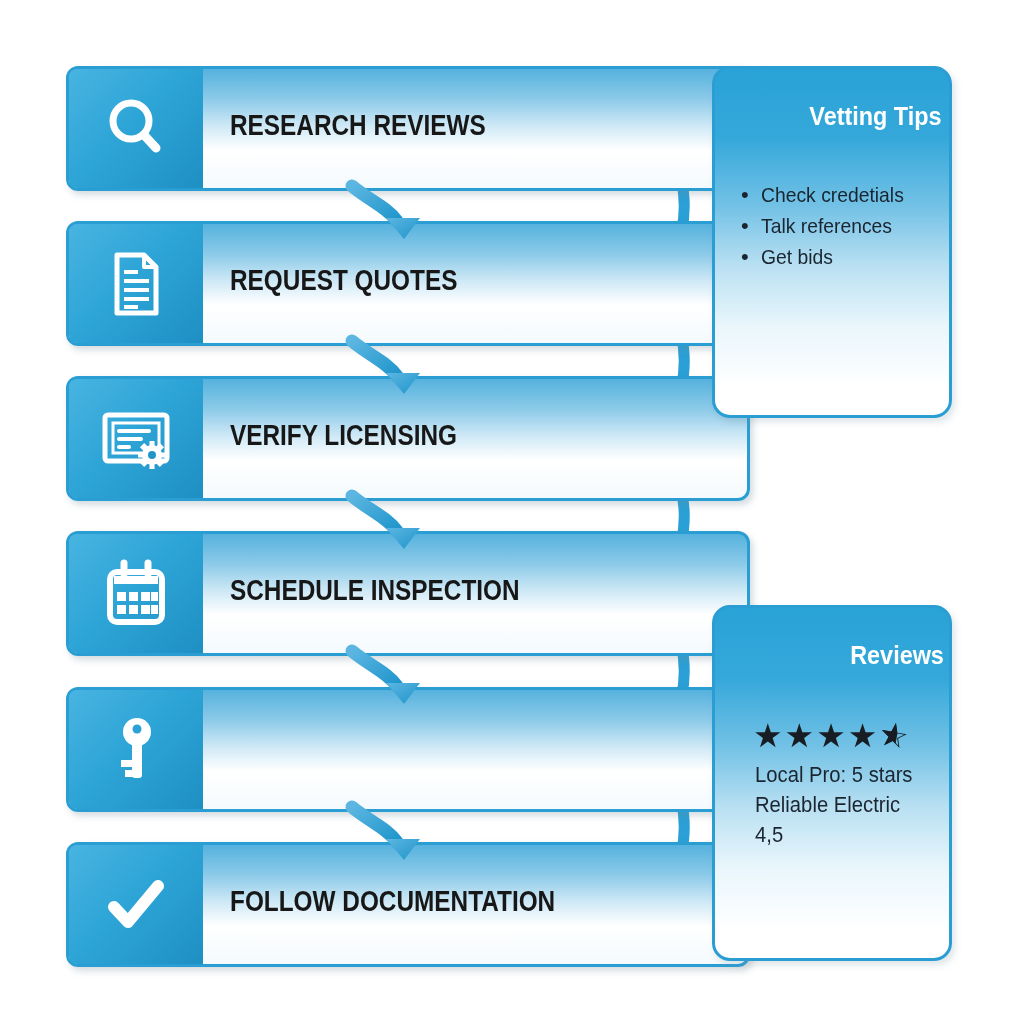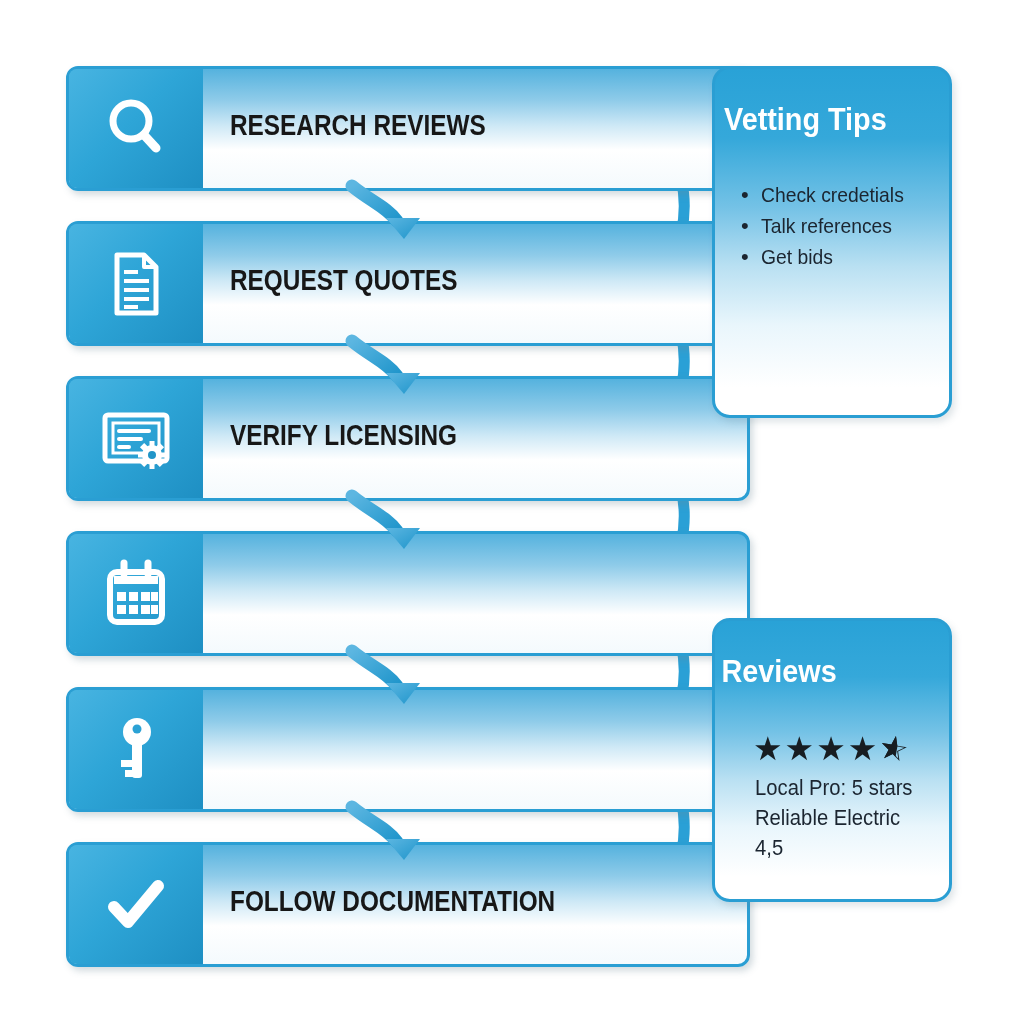--- a/index.html
+++ b/index.html
@@ -40,24 +40,24 @@
   }
 
   
   .panel{
     position:absolute;left:712px;width:240px;box-sizing:border-box;z-index:1;
     border:3px solid var(--border-blue);border-radius:18px;
     background:linear-gradient(180deg,#29a2d7 0%,#35a8da 20%,#74c2e6 40%,#b9e0f2 57%,#e9f6fc 74%,#ffffff 92%);
     box-shadow:3px 4px 7px rgba(110,135,150,0.22);
   }
   .panel-tips{top:66px;height:352px;}
-  .panel-reviews{top:618px;height:284px;}
+  .panel-reviews{top:605px;height:356px;}
   .panel-title{
-    position:absolute;top:32px;left:0;width:100%;text-align:left;
-    color:var(--white);font-size:32px;font-weight:700;
+    position:absolute;top:32px;left:0;width:100%;text-align:right;
+    color:var(--white);font-size:26px;font-weight:700;
   }
   .panel-title span{display:inline-block;transform:scaleX(0.9);transform-origin:center;}
   .tip-items{position:absolute;top:110px;left:26px;right:10px;}
   .tip-item{
     display:flex;align-items:baseline;font-size:21px;line-height:31px;
     color:var(--panel-text);font-weight:500;
   }
   .tip-item .bullet{width:20px;font-size:22px;}
   .tip-item .tip-text{transform:scaleX(0.92);transform-origin:left center;white-space:nowrap;}
 
@@ -164,20 +164,23 @@
           <rect x="29" y="36" width="9" height="9"></rect>
           <rect x="41" y="36" width="9" height="9"></rect>
           <rect x="51" y="36" width="7" height="9"></rect>
           <rect x="17" y="49" width="9" height="9"></rect>
           <rect x="29" y="49" width="9" height="9"></rect>
           <rect x="41" y="49" width="9" height="9"></rect>
           <rect x="51" y="49" width="7" height="9"></rect>
         </g>
       </svg>
     </div>
+    <div class="step-label">
+        <span>SCHEDULE INSPECTION</span>
+      </div>
   </div>
 
   <div class="step" style="top:687px">
     <div class="icon-panel">
       <svg width="72" height="76" viewBox="0 0 72 76">
         <circle cx="37" cy="20" r="14" fill="#fff"></circle>
         <circle cx="37" cy="17" r="4.5" fill="#2ba2d5"></circle>
         <rect x="32" y="30" width="10" height="36" rx="3" fill="#fff"></rect>
         <rect x="21" y="48" width="12" height="7" fill="#fff"></rect>
         <rect x="25" y="58" width="8" height="7" fill="#fff"></rect>

